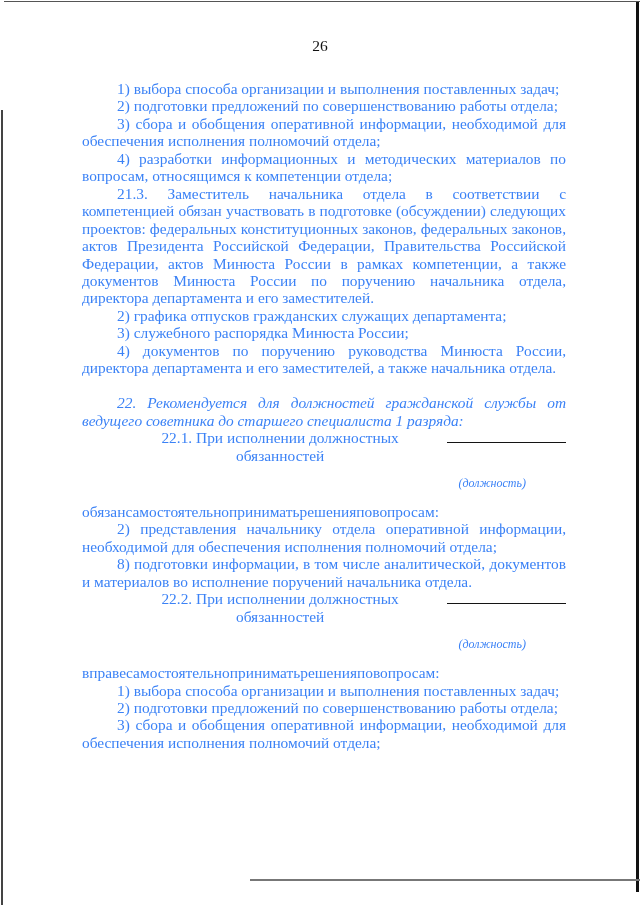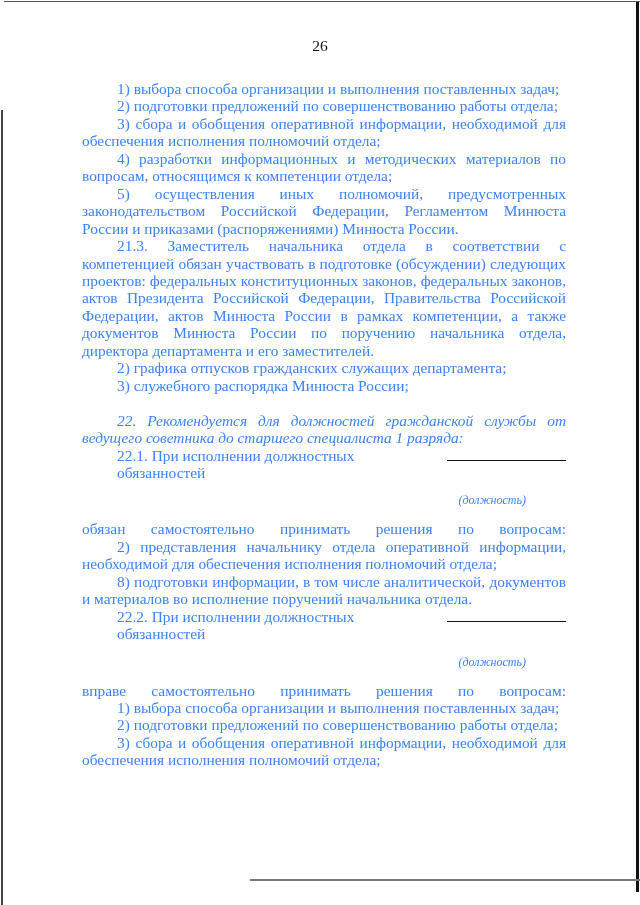--- a/index.html
+++ b/index.html
@@ -18,46 +18,46 @@
   .body {
     position: absolute; left: 82px; top: 80px; width: 484px;
     font-family: "Liberation Serif", "DejaVu Serif", serif; font-size: 15.4px; line-height: 17.45px; color: #3b82f6;
   }
   .p { margin: 0; text-indent: 35px; text-align: justify; text-align-last: left; }
   .it { font-style: italic; }
   .gap { height: 17.45px; }
   .blank-line {
     display: inline-block; width: 120px; border-bottom: 1px solid #141414; height: 12px; vertical-align: baseline; margin-left: 4px;
   }
-  .line-with-blank { display: flex; align-items: baseline; justify-content: space-between; text-indent: 0; padding-left: 35px; }
+  .line-with-blank { display: flex; align-items: baseline; justify-content: space-between; text-indent: 0; padding-left: 35px; text-align: center; }
   .hint {
     margin: 12px; text-align: right; padding-right: 28px; font-style: italic; font-size: 12px; line-height: 15px;
   }
-  .spread { display: flex; justify-content: space-between; text-indent: 0; }
+  .spread { display: flex; justify-content: flex-start; text-indent: 0; }
 </style>
 </head>
 <body>
 
 <div class="page">
   <div class="edge-top"></div>
   <div class="edge-right"></div>
   <div class="edge-left"></div>
   <div class="edge-bottom"></div>
 
   <div class="page-number">26</div>
 
   <div class="body">
     <p class="p">1) выбора способа организации и выполнения поставленных задач;</p>
     <p class="p">2) подготовки предложений по совершенствованию работы отдела;</p>
     <p class="p">3) сбора и обобщения оперативной информации, необходимой для обеспечения исполнения полномочий отдела;</p>
     <p class="p">4) разработки информационных и методических материалов по вопросам, относящимся к компетенции отдела;</p>
-    <p class="p">5) осуществления иных полномочий, предусмотренных законодательством Российской Федерации, Регламентом Минюста России и приказами (распоряжениями) Минюста России.</p>
     <p class="p">21.3. Заместитель начальника отдела в соответствии с компетенцией обязан участвовать в подготовке (обсуждении) следующих проектов: федеральных конституционных законов, федеральных законов, актов Президента Российской Федерации, Правительства Российской Федерации, актов Минюста России в рамках компетенции, а также документов Минюста России по поручению начальника отдела, директора департамента и его заместителей.</p>
     <p class="p">2) графика отпусков гражданских служащих департамента;</p>
     <p class="p">3) служебного распорядка Минюста России;</p>
+    <p class="p">4) документов по поручению руководства Минюста России, директора департамента и его заместителей, а также начальника отдела.</p>
 
     <div class="gap"></div>
 
     <p class="p it">22. Рекомендуется для должностей гражданской службы от ведущего советника до старшего специалиста 1 разряда:</p>
 
     <div class="line-with-blank">
       <span>22.1. При исполнении должностных обязанностей</span>
       <span class="blank-line"></span>
     </div>
     <p class="hint">(должность)</p>

